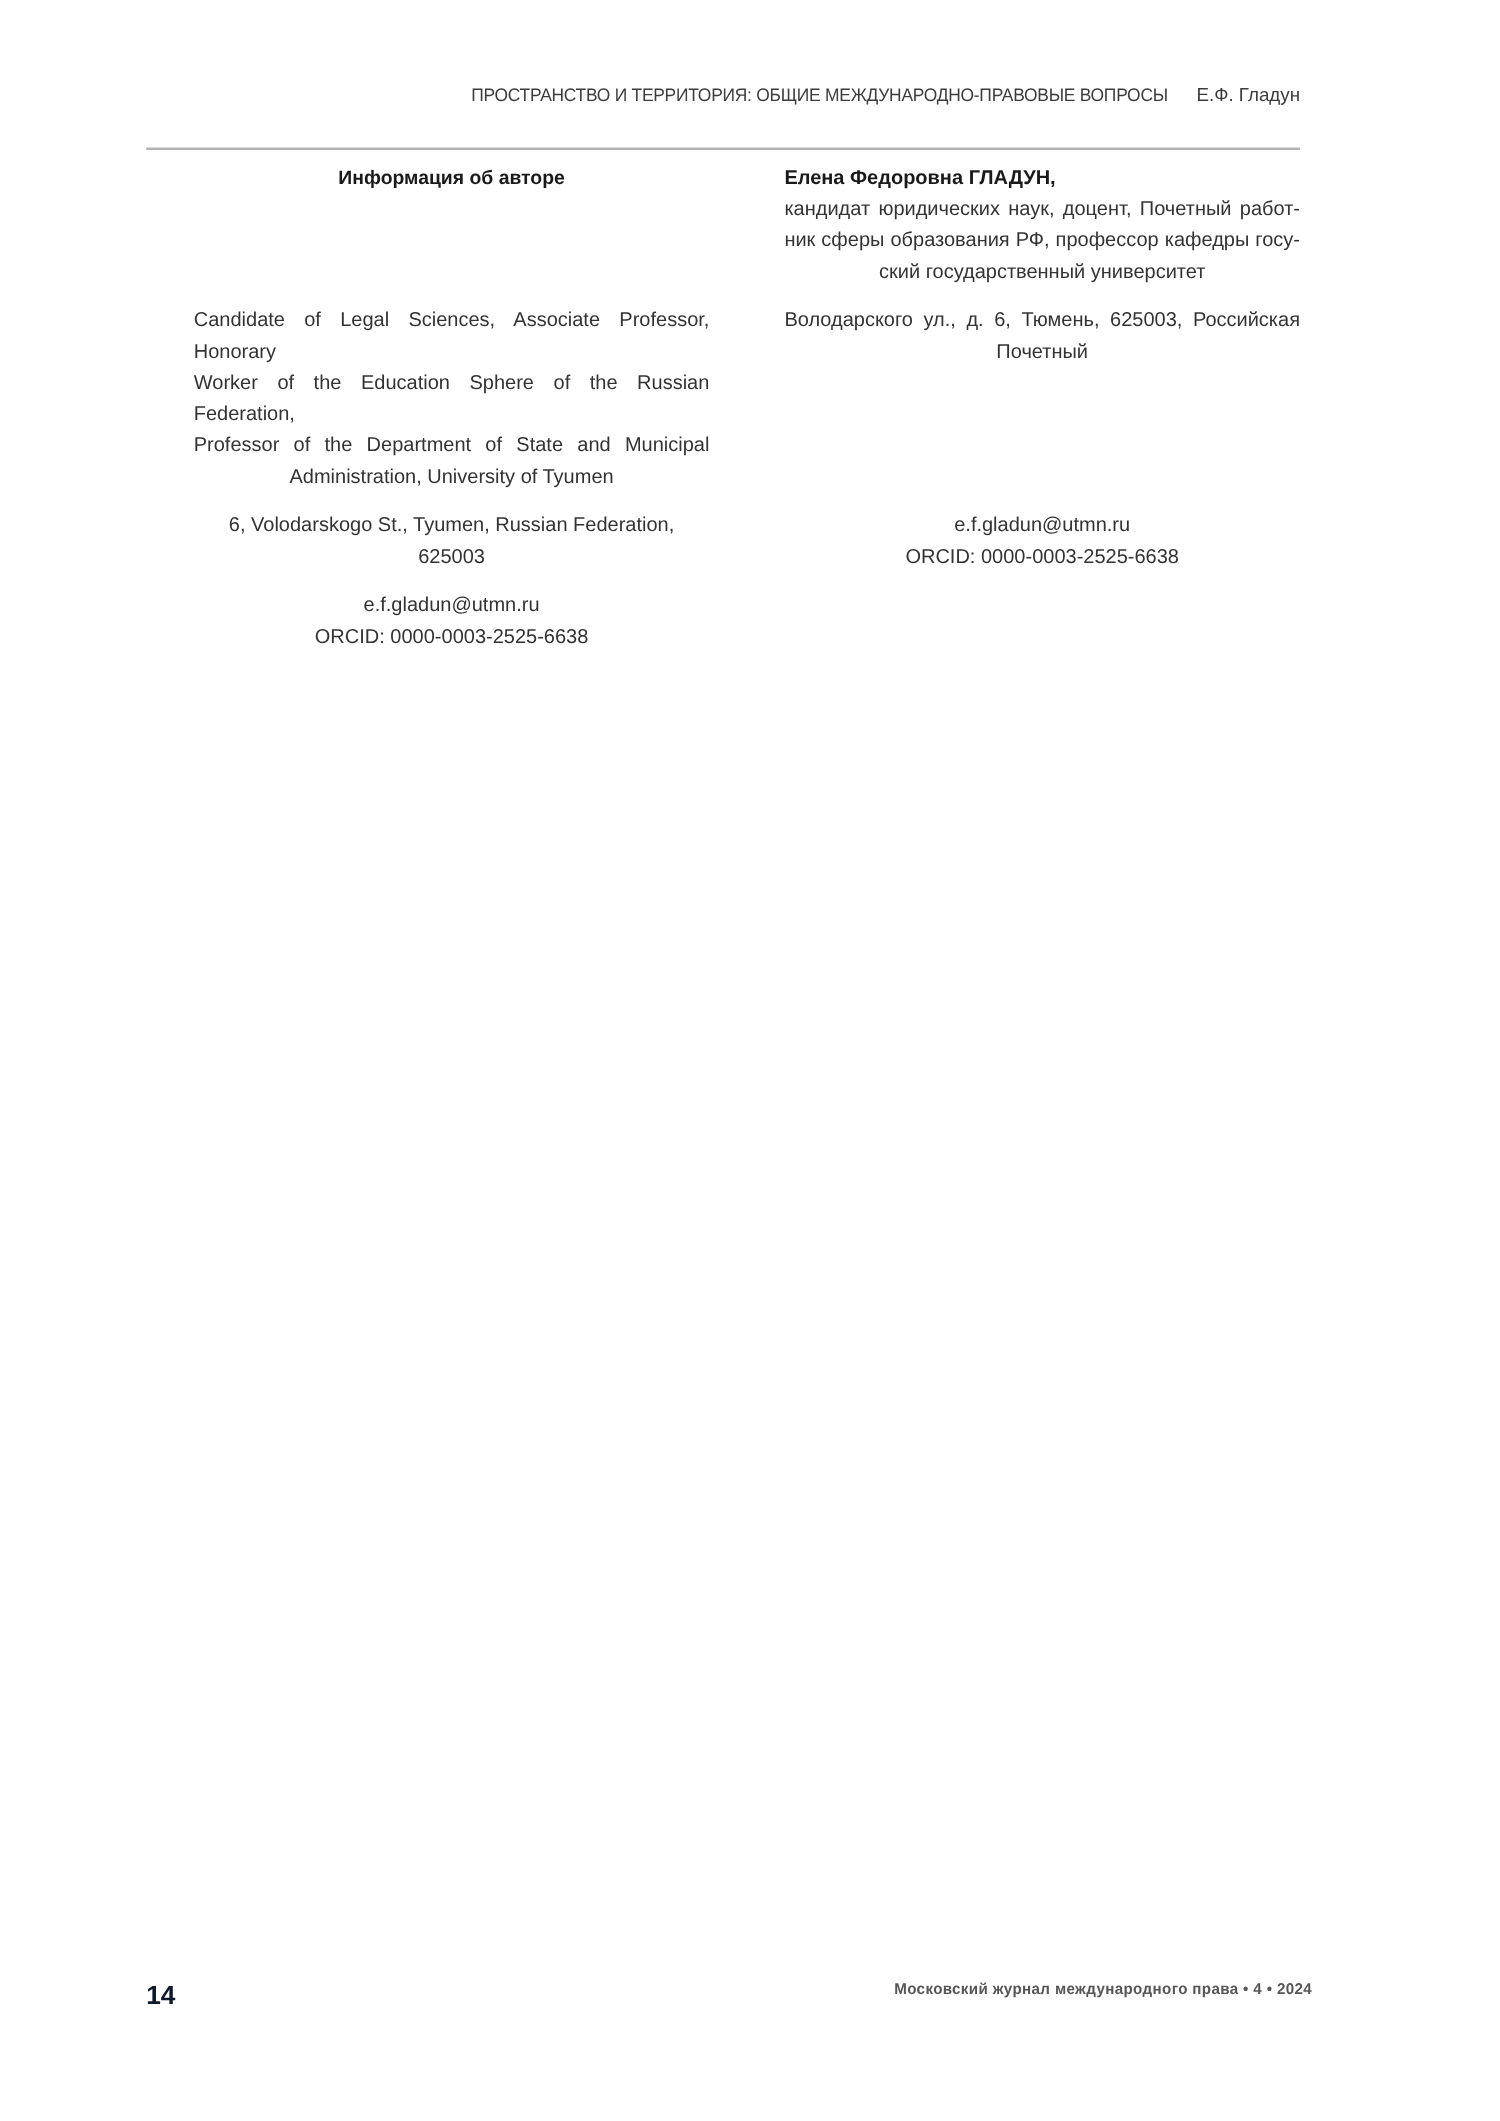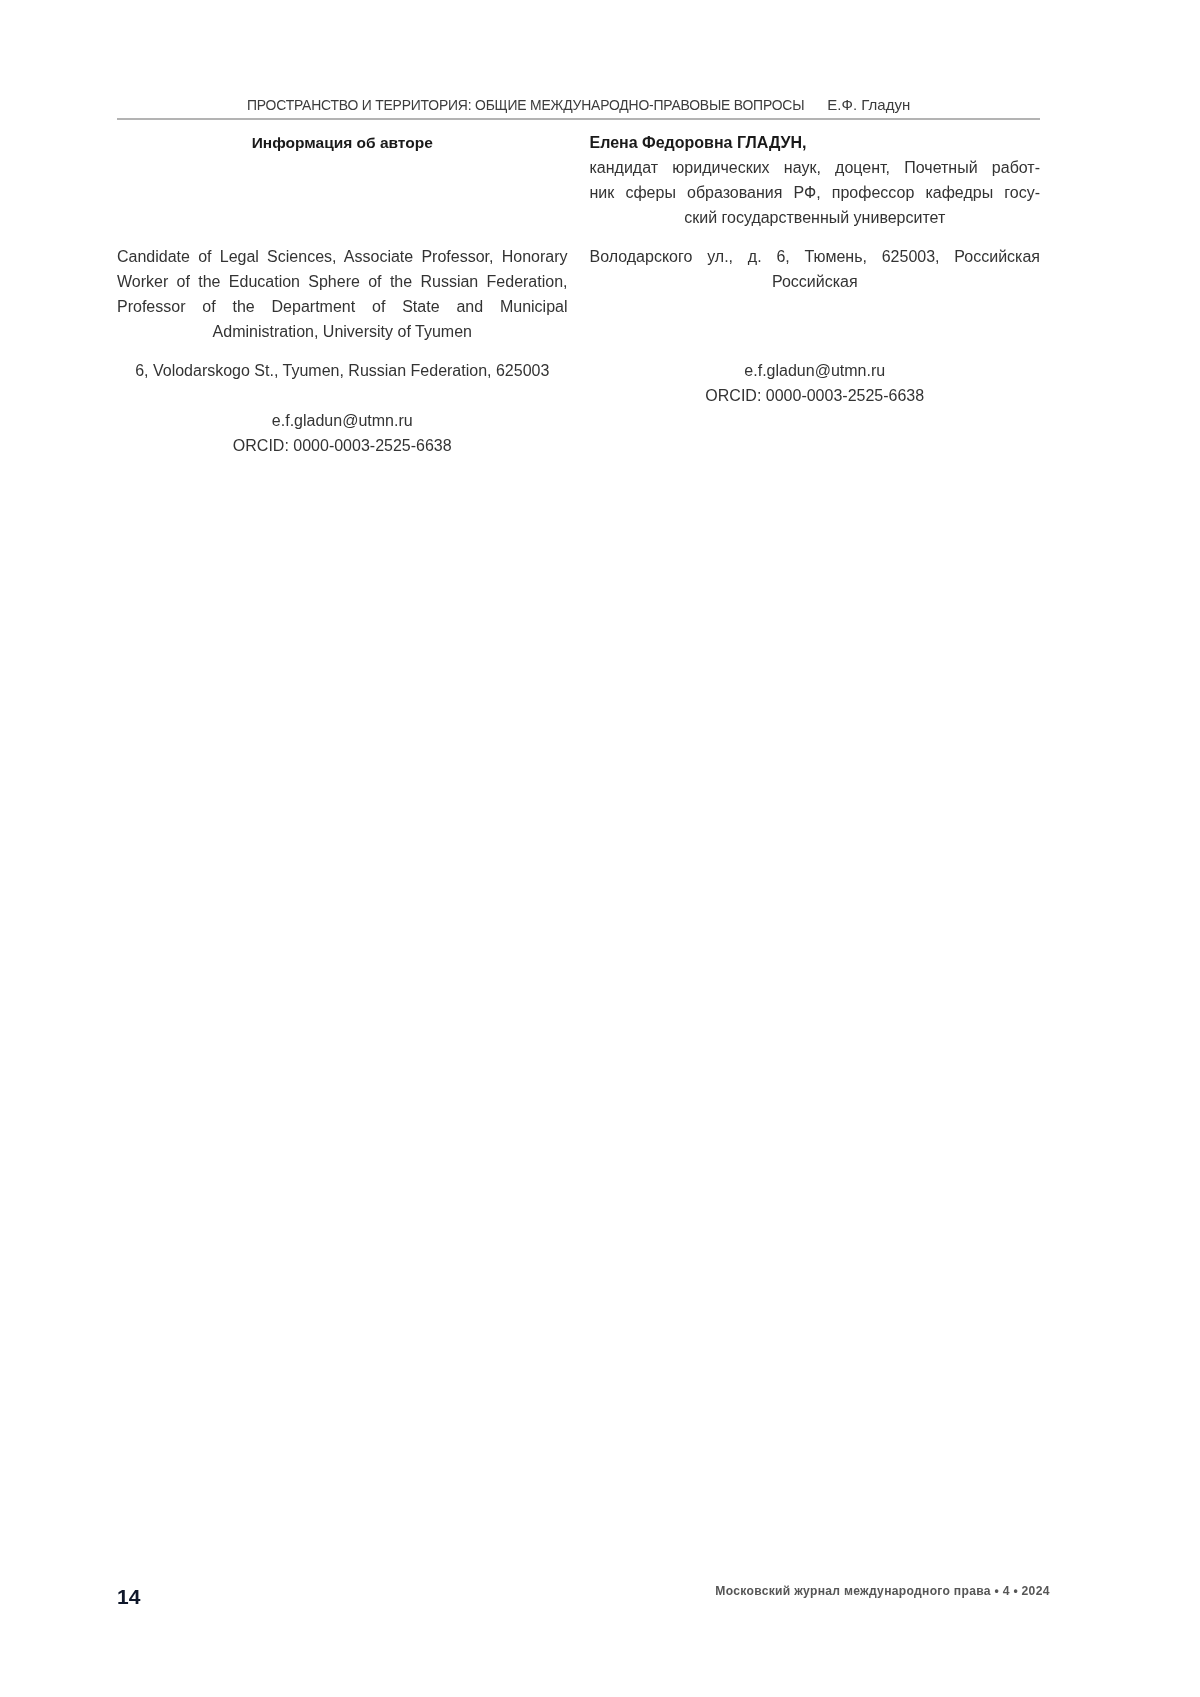--- a/index.html
+++ b/index.html
@@ -10,23 +10,23 @@
     background: #ffffff;
     font-family: "Liberation Sans", sans-serif;
     color: #333333;
     overflow: hidden;
   }
   
   .runhead {
     position: absolute;
     left: 117px;
     right: 160px;
-    top: 96px;
+    top: 68px;
     display: flex;
-    justify-content: center;
+    justify-content: flex-end;
     align-items: baseline;
   }
   .runhead-left {
     font-size: 14.5px;
     letter-spacing: -0.2px;
     color: #3c3c3c;
     transform: scaleX(0.96);
     transform-origin: left;
     white-space: nowrap;
   }
@@ -48,21 +48,21 @@
     position: absolute;
     left: 117px;
     right: 160px;
     top: 130px;
     display: grid;
     grid-template-columns: 1fr 1fr;
     column-gap: 22px;
     font-size: 16px;
     line-height: 25px;
   }
-  .cell { min-width: 0; }
+  .cell { min-width: 0; margin-left: 38px; }
   .sec-title {
     font-weight: bold;
     font-size: 15.5px;
     text-align: center;
     color: #1a1a1a;
     padding-bottom: 22px;
   }
   .bio-cell   { padding-bottom: 14px; }
   .addr-cell  { padding-bottom: 14px; }
   .author-name { font-weight: bold; color: #1a1a1a; }
@@ -113,21 +113,21 @@
     </div>
     <div class="cell bio-cell">
       <div class="jl">Candidate of Legal Sciences, Associate Professor, Honorary</div>
       <div class="jl">Worker of the Education Sphere of the Russian Federation,</div>
       <div class="jl">Professor of the Department of State and Municipal</div>
       <div class="ll">Administration, University of Tyumen</div>
     </div>
 
     <div class="cell addr-cell">
       <div class="jl">Володарского ул., д. 6, Тюмень, 625003, Российская</div>
-      <div class="ll">Российская</div>
+      <div class="ll">Почетный</div>
     </div>
     <div class="cell addr-cell">
       <div class="ll">6, Volodarskogo St., Tyumen, Russian Federation, 625003</div>
     </div>
 
     <div class="cell contact-cell">
       <div class="ll">e.f.gladun@utmn.ru</div>
       <div class="ll">ORCID: 0000-0003-2525-6638</div>
     </div>
     <div class="cell contact-cell">

